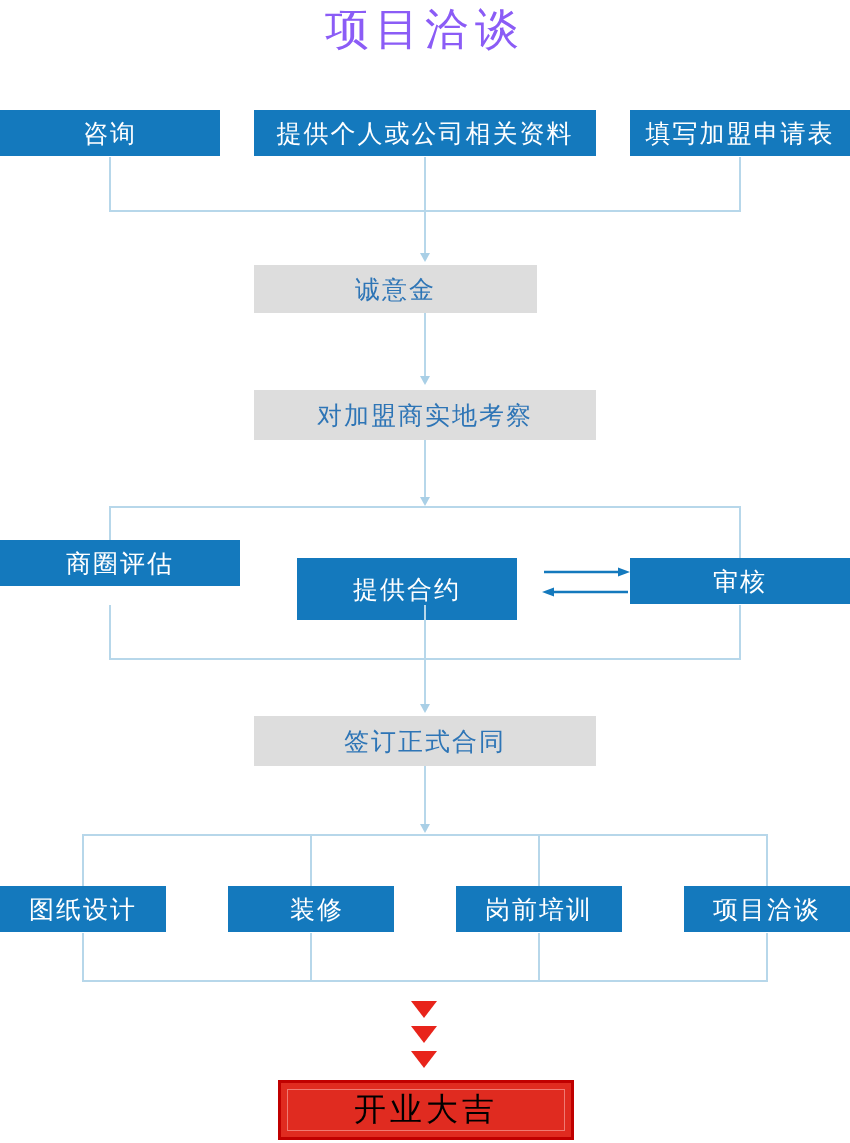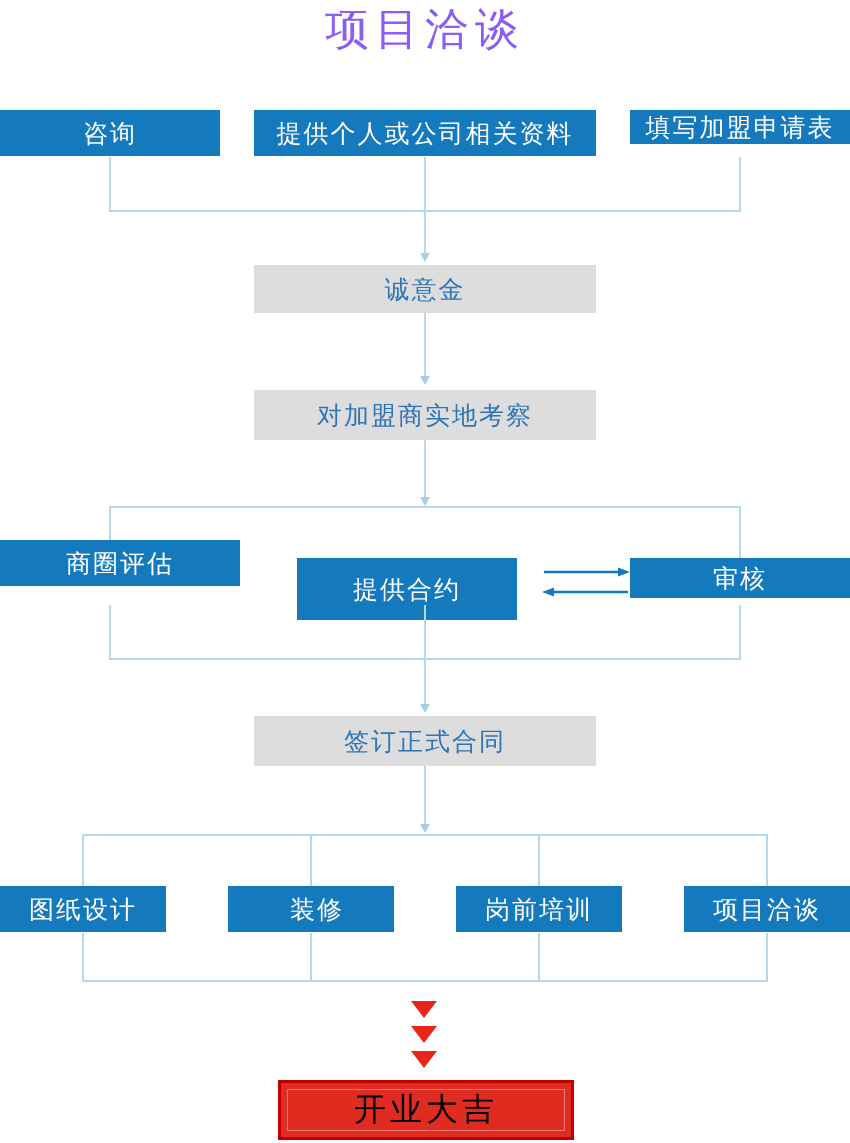--- a/index.html
+++ b/index.html
@@ -112,45 +112,45 @@
 </style>
 </head>
 <body>
 
 <div id="canvas">
 
   <div class="title">项目洽谈</div>
 
   <div class="node node-blue" style="left:0px;  top:110px; width:220px; height:46px;">咨询</div>
   <div class="node node-blue" style="left:254px;top:110px; width:342px; height:46px;">提供个人或公司相关资料</div>
-  <div class="node node-blue" style="left:630px;top:110px; width:220px; height:34px;">填写加盟申请表</div>
+  <div class="node node-blue" style="left:630px;top:110px; width:220px; height:46px;">填写加盟申请表</div>
 
   <div class="conn vline" style="left:109px; top:157px; height:54px;"></div>
   <div class="conn vline" style="left:424px; top:157px; height:54px;"></div>
   <div class="conn vline" style="left:739px; top:157px; height:54px;"></div>
   <div class="conn hline" style="left:109px; top:210px; width:632px;"></div>
   <div class="conn vline" style="left:424px; top:210px; height:45px;"></div>
   <div class="arrow-down" style="left:420px; top:253px;"></div>
 
-  <div class="node node-gray" style="left:254px; top:265px; width:342px; height:48px;">诚意金</div>
+  <div class="node node-gray" style="left:254px; top:265px; width:283px; height:48px;">诚意金</div>
 
   <div class="conn vline" style="left:424px; top:313px; height:65px;"></div>
   <div class="arrow-down" style="left:420px; top:376px;"></div>
 
   <div class="node node-gray" style="left:254px; top:390px; width:342px; height:50px;">对加盟商实地考察</div>
 
   <div class="conn vline" style="left:424px; top:440px; height:62px;"></div>
   <div class="arrow-down" style="left:420px; top:497px;"></div>
   <div class="conn hline" style="left:109px; top:506px; width:632px;"></div>
   <div class="conn vline" style="left:109px; top:506px; height:52px;"></div>
   <div class="conn vline" style="left:739px; top:506px; height:52px;"></div>
 
   <div class="node node-blue" style="left:0px;  top:540px; width:240px; height:46px;">商圈评估</div>
   <div class="node node-blue" style="left:297px;top:558px; width:220px; height:62px;">提供合约</div>
-  <div class="node node-blue" style="left:630px;top:558px; width:220px; height:40px;">审核</div>
+  <div class="node node-blue" style="left:630px;top:558px; width:220px; height:46px;">审核</div>
 
   <svg class="exchange" style="left:540px; top:563px;" width="92" height="40" viewBox="0 0 92 40">
     <line x1="4" y1="9" x2="82" y2="9" stroke="#1479bd" stroke-width="2.5"></line>
     <polygon points="90,9 78,4.5 78,13.5" fill="#1479bd"></polygon>
     <line x1="10" y1="29" x2="88" y2="29" stroke="#1479bd" stroke-width="2.5"></line>
     <polygon points="2,29 14,24.5 14,33.5" fill="#1479bd"></polygon>
   </svg>
 
   <div class="conn vline" style="left:109px; top:605px; height:54px;"></div>
   <div class="conn vline" style="left:424px; top:605px; height:54px;"></div>

